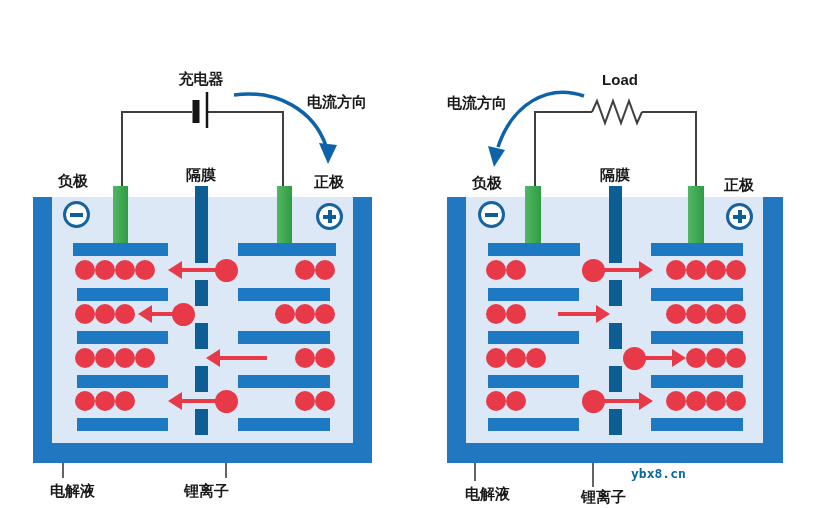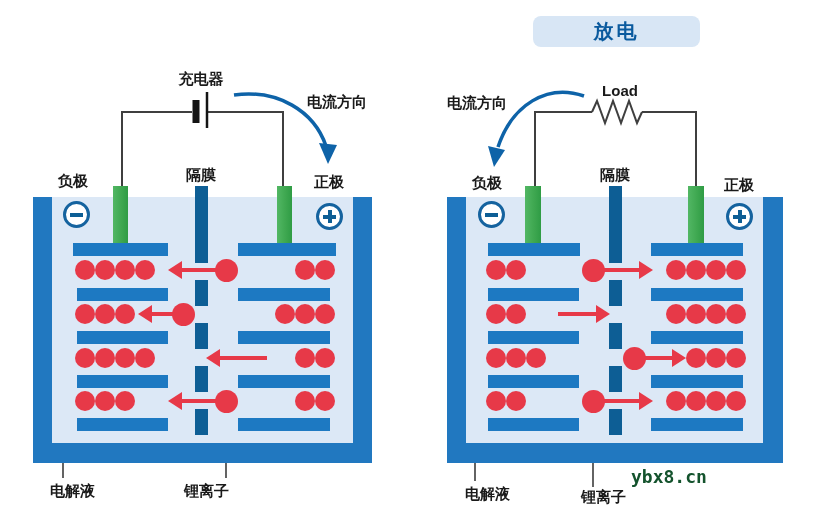--- a/index.html
+++ b/index.html
@@ -31,21 +31,21 @@
     position:absolute;width:27px;height:27px;border-radius:50%;
     background:#ffffff;border:3px solid #15639f;box-sizing:border-box;
   }
   .pole .h{position:absolute;left:50%;top:50%;width:13px;height:4px;margin:-2px 0 0 -6.5px;background:var(--separator_blue);}
   .pole .v{position:absolute;left:50%;top:50%;width:4px;height:13px;margin:-6.5px 0 0 -2px;background:var(--separator_blue);}
   .electrode-bar{position:absolute;background:var(--electrode_blue);}
   .ion-dot{position:absolute;border-radius:50%;background:var(--ion_red);}
   .arrow-line{position:absolute;height:4px;background:var(--ion_red);}
   .arrow-head{position:absolute;width:0;height:0;}
   .watermark{
-    position:absolute;font-family:"DejaVu Sans Mono",monospace;font-weight:700;font-size:18px;color:#14532d;
+    position:absolute;font-family:"DejaVu Sans Mono",monospace;font-weight:700;font-size:13px;color:#0369a1;
     text-shadow:0 0 2px #fff,0 0 2px #fff;
   }
 </style>
 </head>
 <body>
 
 <div id="stage">
 
   <svg class="abs" width="813" height="508" viewBox="0 0 813 508" style="left:0;top:0;">
 
@@ -153,23 +153,22 @@
       <div class="ion-dot" style="left: 75px; top: 391px; width: 20px; height: 20px;"></div>
       <div class="ion-dot" style="left: 95px; top: 391px; width: 20px; height: 20px;"></div>
       <div class="ion-dot" style="left: 115px; top: 391px; width: 20px; height: 20px;"></div>
       <div class="ion-dot" style="left: 315px; top: 391px; width: 20px; height: 20px;"></div>
       <div class="ion-dot" style="left: 295px; top: 391px; width: 20px; height: 20px;"></div>
       <div class="arrow-head" style="left: 168px; top: 392px; border-top: 9px solid transparent; border-bottom: 9px solid transparent; border-right: 14px solid rgb(231, 57, 72);"></div>
       <div class="arrow-line" style="left: 180px; top: 399px; width: 36px;"></div>
       <div class="ion-dot" style="left: 214.5px; top: 389.5px; width: 23px; height: 23px;"></div>
     </div>
 
-  <div class="badge" style="left:533px;top:16px;width:167px;height:31px;">放电</div>
-
-  <div class="lbl center" style="left:620px;top:82px;">Load</div>
+
+  <div class="lbl center" style="left:620px;top:71px;">Load</div>
   <div class="lbl" style="left:447px;top:94px;">电流方向</div>
 
   <div class="lbl" style="left:472px;top:174px;">负极</div>
   <div class="lbl center" style="left:615px;top:166px;">隔膜</div>
   <div class="lbl" style="left:724px;top:176px;">正极</div>
 
   <div class="electrolyte" style="left:466px;top:197px;width:297px;height:246px;"></div>
   <div class="wall" style="left:447px;top:197px;width:19px;height:266px;"></div>
   <div class="wall" style="left:763px;top:197px;width:20px;height:266px;"></div>
   <div class="wall" style="left:447px;top:443px;width:336px;height:20px;"></div>

